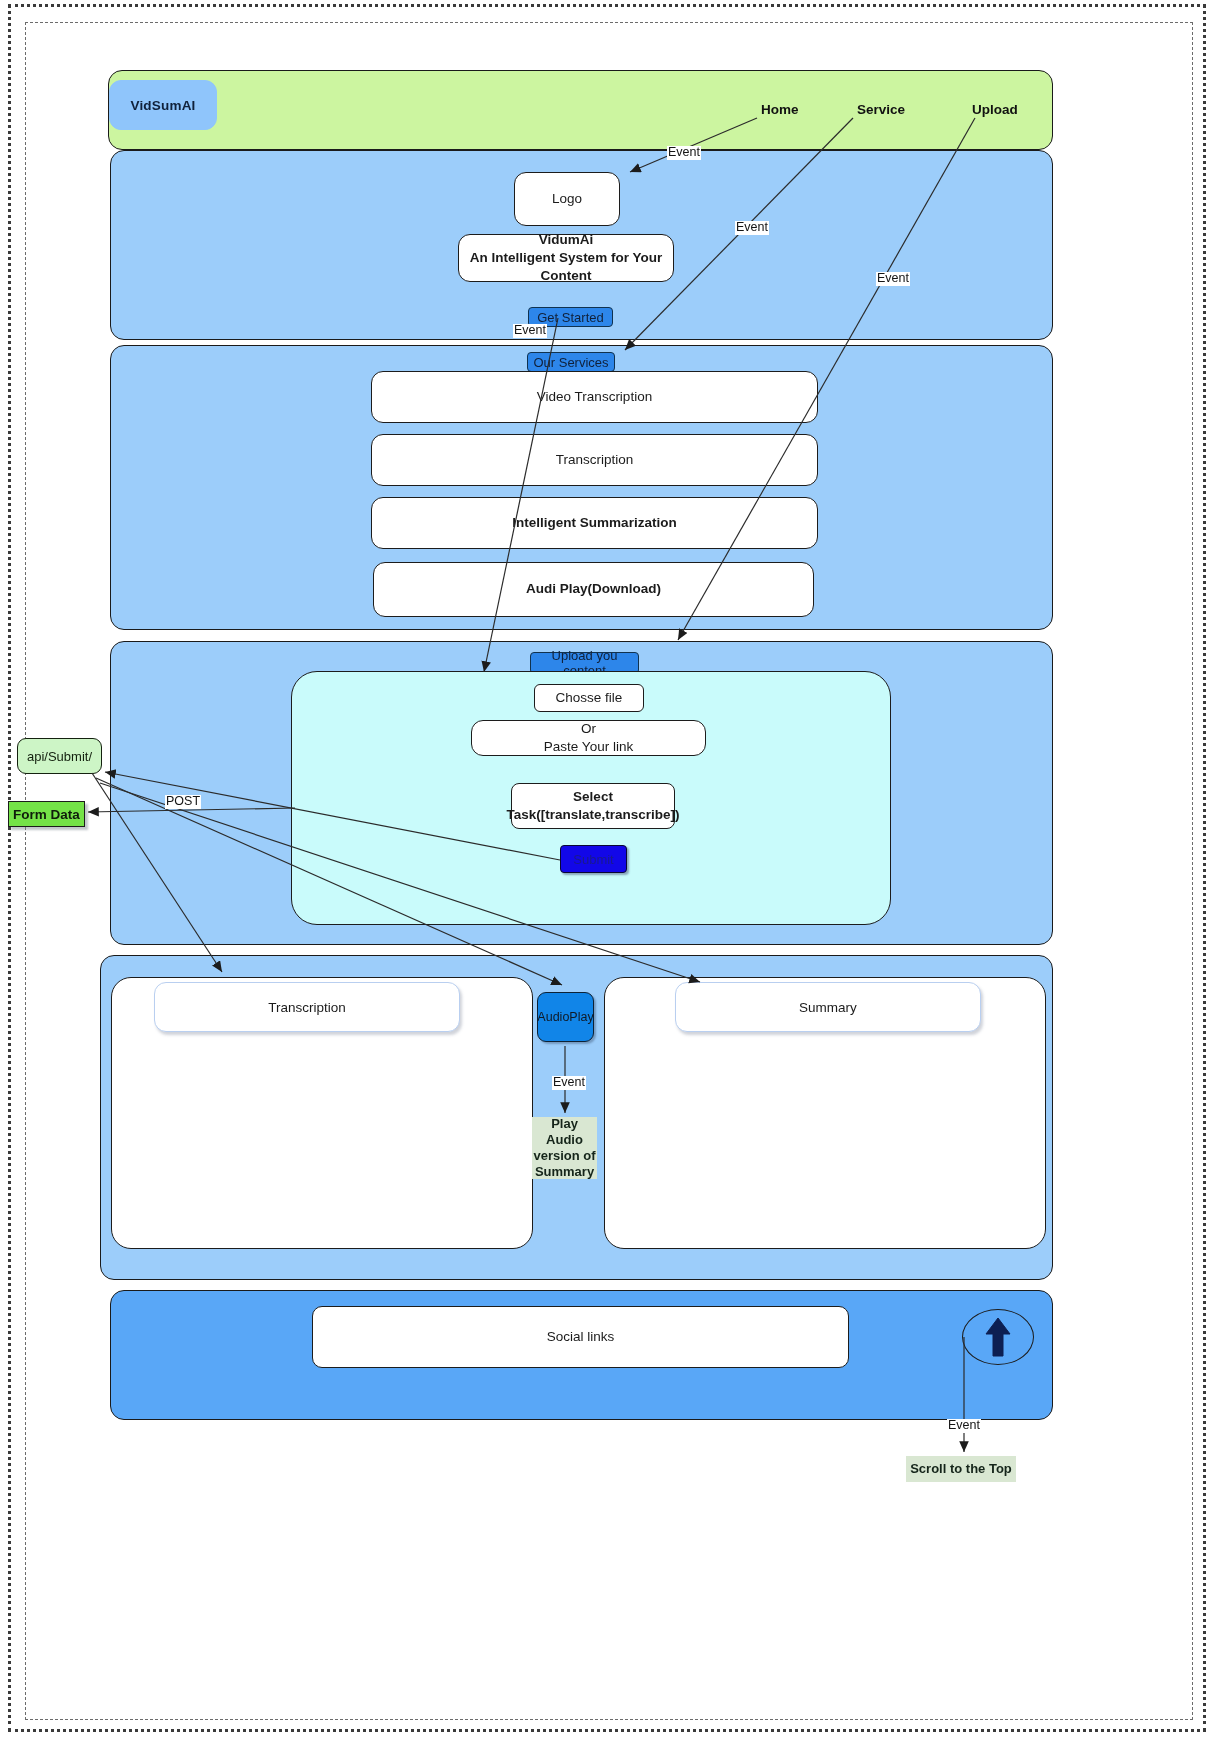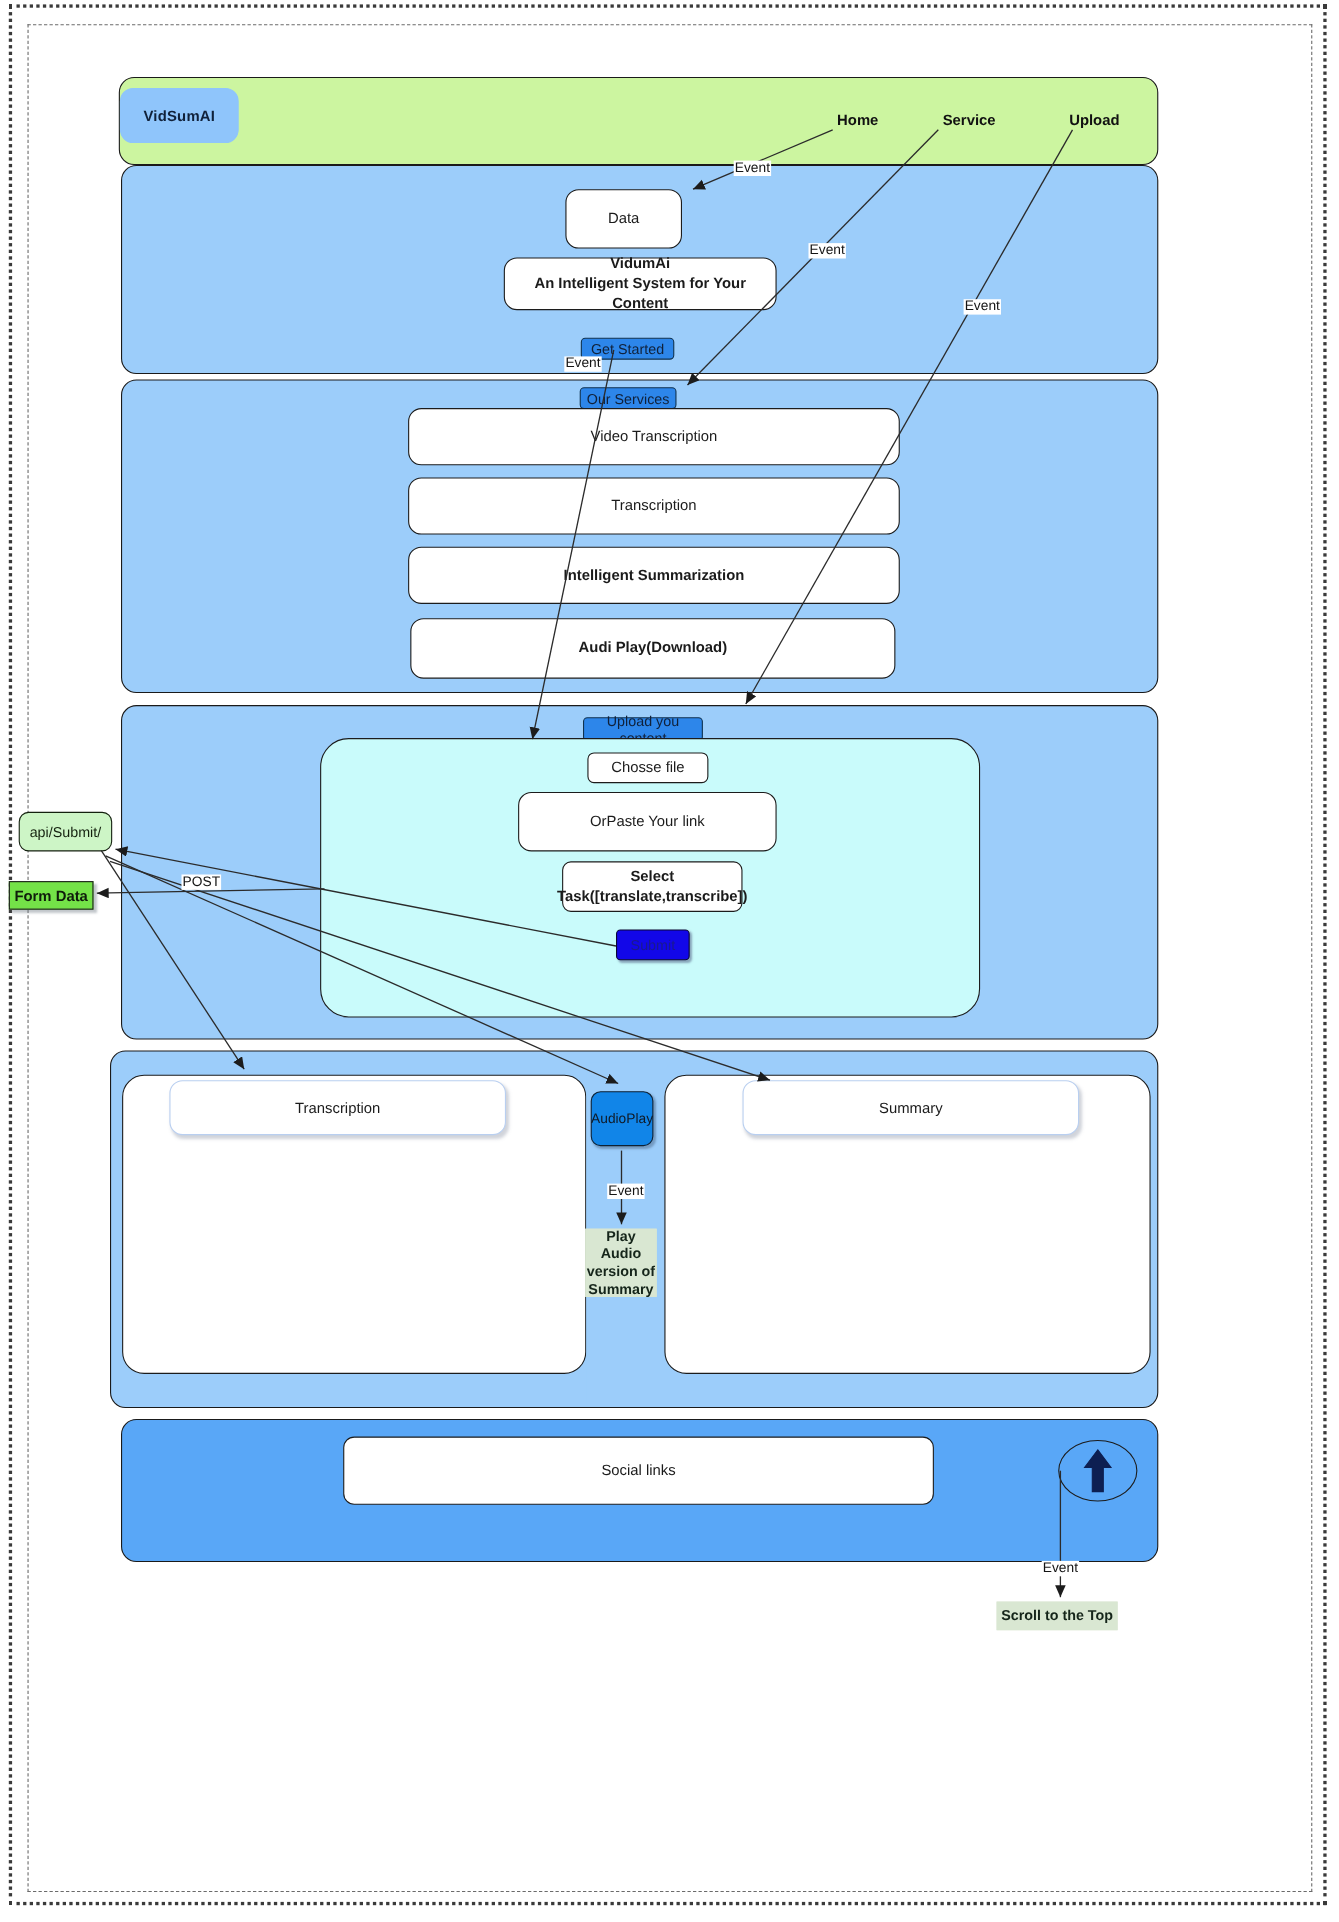--- a/index.html
+++ b/index.html
@@ -177,23 +177,23 @@
 
   <div class="band band-green" style="left:108px;top:70px;width:945px;height:80px;"></div>
   <div class="logo-chip" style="left:109px;top:80px;width:108px;height:50px;">VidSumAI</div>
 
   <div class="navitem" style="left:761px;top:102px;">Home</div>
   <div class="navitem" style="left:857px;top:102px;">Service</div>
   <div class="navitem" style="left:972px;top:102px;">Upload</div>
 
   <div class="band band-blue" style="left:110px;top:150px;width:943px;height:190px;"></div>
 
-  <div class="card" style="left:514px;top:172px;width:106px;height:54px;">Data</div>
-
-  <div class="card bold" style="left:458px;top:234px;width:248px;height:48px;flex-direction:column;">
+  <div class="card" style="left:514px;top:172px;width:106px;height:54px;">Logo</div>
+
+  <div class="card bold" style="left:458px;top:234px;width:216px;height:48px;flex-direction:column;">
     <span>VidumAi</span>
     <span>An Intelligent System for Your Content</span>
   </div>
 
   <div class="chip" style="left:528px;top:297px;width:85px;height:20px;">Get Started</div>
 
   <div class="band band-blue" style="left:110px;top:345px;width:943px;height:285px;"></div>
 
   <div class="chip" style="left:527px;top:342px;width:88px;height:20px;">Our Services</div>
 
@@ -203,21 +203,21 @@
   <div class="card bold" style="left:373px;top:562px;width:441px;height:55px;">Audi Play(Download)</div>
 
   <div class="band band-blue" style="left:110px;top:641px;width:943px;height:304px;"></div>
 
   <div class="chip" style="left:530px;top:642px;width:109px;height:22px;">Upload you content</div>
 
   <div class="upload-panel" style="left:291px;top:671px;width:600px;height:254px;"></div>
 
   <div class="card" style="left:534px;top:684px;width:110px;height:28px;border-radius:6px;">Chosse file</div>
 
-  <div class="card" style="left:471px;top:720px;width:235px;height:54px;">
+  <div class="card" style="left:471px;top:720px;width:235px;height:36px;flex-direction:column;">
     <span>Or</span>
     <span>Paste Your link</span>
   </div>
 
   <div class="card bold" style="left:511px;top:783px;width:164px;height:46px;flex-direction:column;border-radius:8px;">
     <span>Select</span>
     <span>Task([translate,transcribe])</span>
   </div>
 
   <div class="submit-btn" style="left:560px;top:845px;width:67px;height:28px;">Submit</div>

